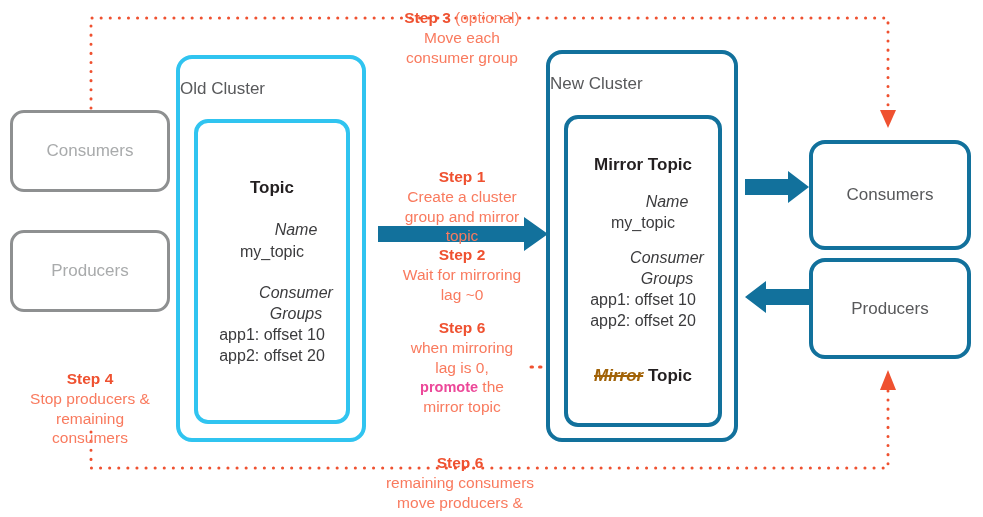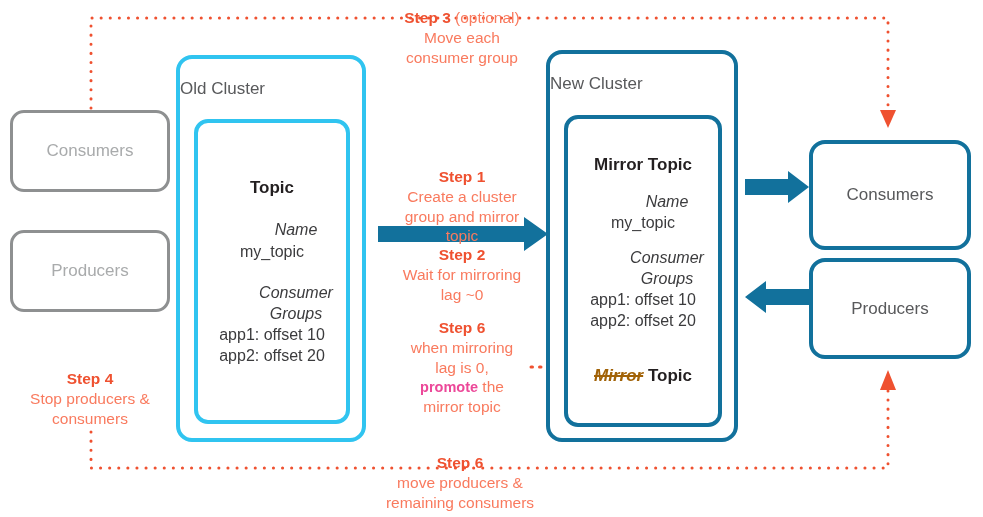--- a/index.html
+++ b/index.html
@@ -262,22 +262,23 @@
     <div>lag is 0,</div>
     <div>
       <span class="mono-word">promote</span><span> the</span>
     </div>
     <div>mirror topic</div>
   </div>
 
   <div class="step" style="left:4px; top:323px; width:172px;margin-top:46px;">
     <div class="step-title">Step 4</div>
     <div>Stop producers &amp;</div>
+    <div>remaining</div>
     <div>consumers</div>
   </div>
 
   <div class="step" style="left:352px; top:453px; width:216px;">
     <div class="step-title">Step 6</div>
+    <div>remaining consumers</div>
     <div>move producers &amp;</div>
-    <div>remaining consumers</div>
   </div>
 
 </div>
 
 </body></html>

